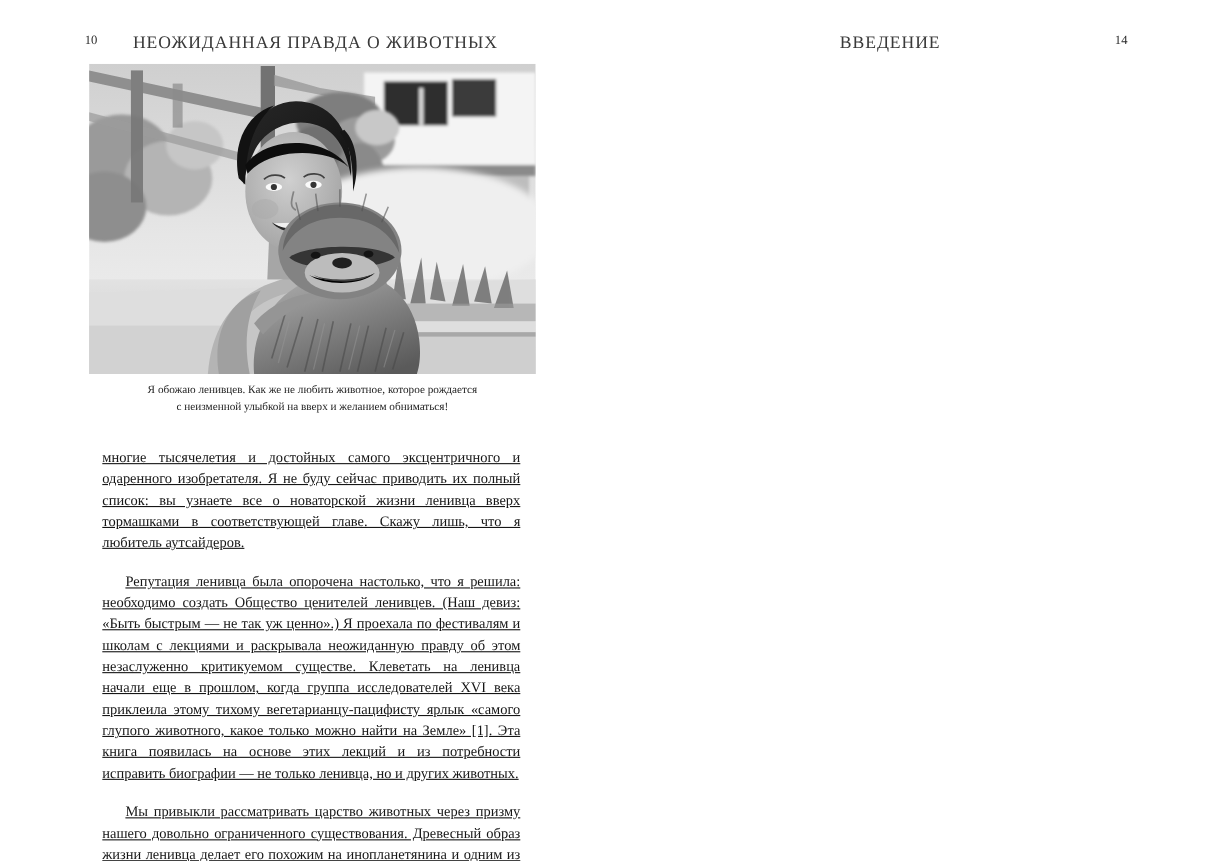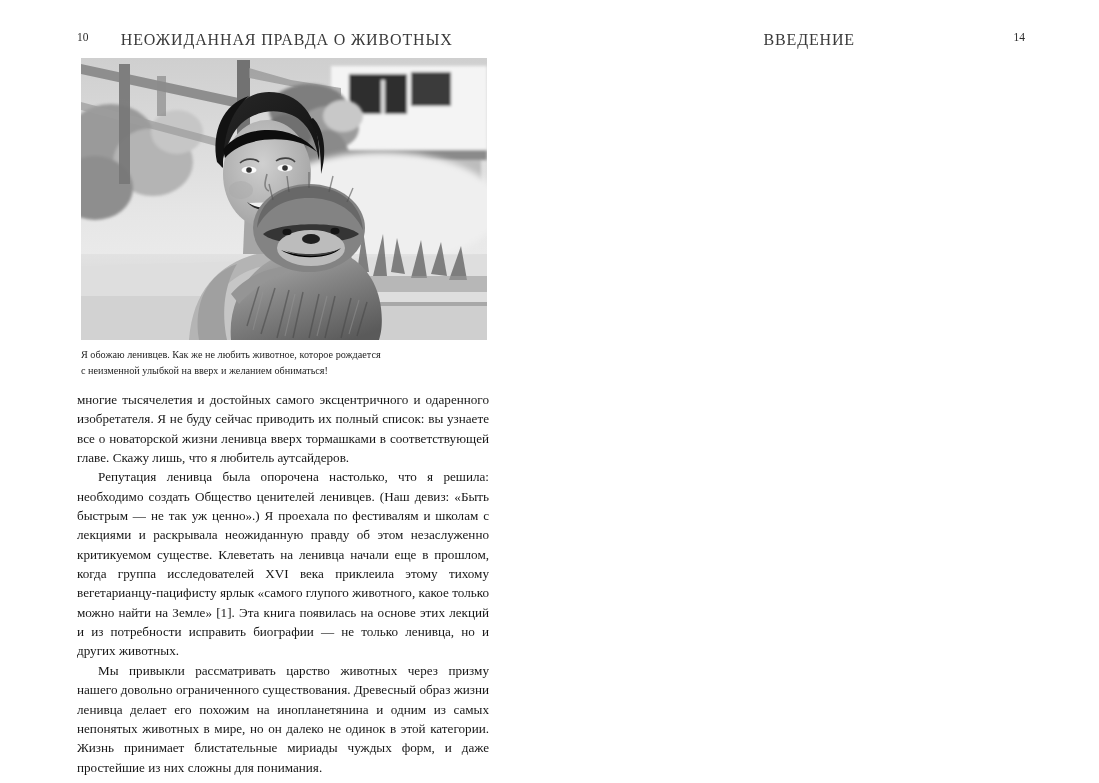--- a/index.html
+++ b/index.html
@@ -80,43 +80,44 @@
     width: 100%;
     height: 100%;
     display: block;
     filter: grayscale(100%);
   }
   .caption {
     position: absolute;
     left: 81px;
     top: 347px;
     width: 406px;
-    text-align: left;
+    text-align: center;
     font-size: 10.2px;
     line-height: 15.5px;
     color: #242424;
   }
 
   .col-text {
     position: absolute;
     font-size: 13.15px;
     line-height: 19.35px;
     text-align: justify;
     text-justify: inter-word;
     hyphens: manual;
     color: #161616;
   }
   .left-body {
     left: 77px;
     top: 390px;
     width: 412px;
   }
   .col-text p {
-    margin: 0;
+    margin: 16px;
     text-indent: 21px;
+    text-decoration: underline;
   }
   .col-text p.noindent { text-indent: 0; }
 </style>
 </head>
 <body>
 
 <div class="spread">
 
   <div class="page page-left">
 

